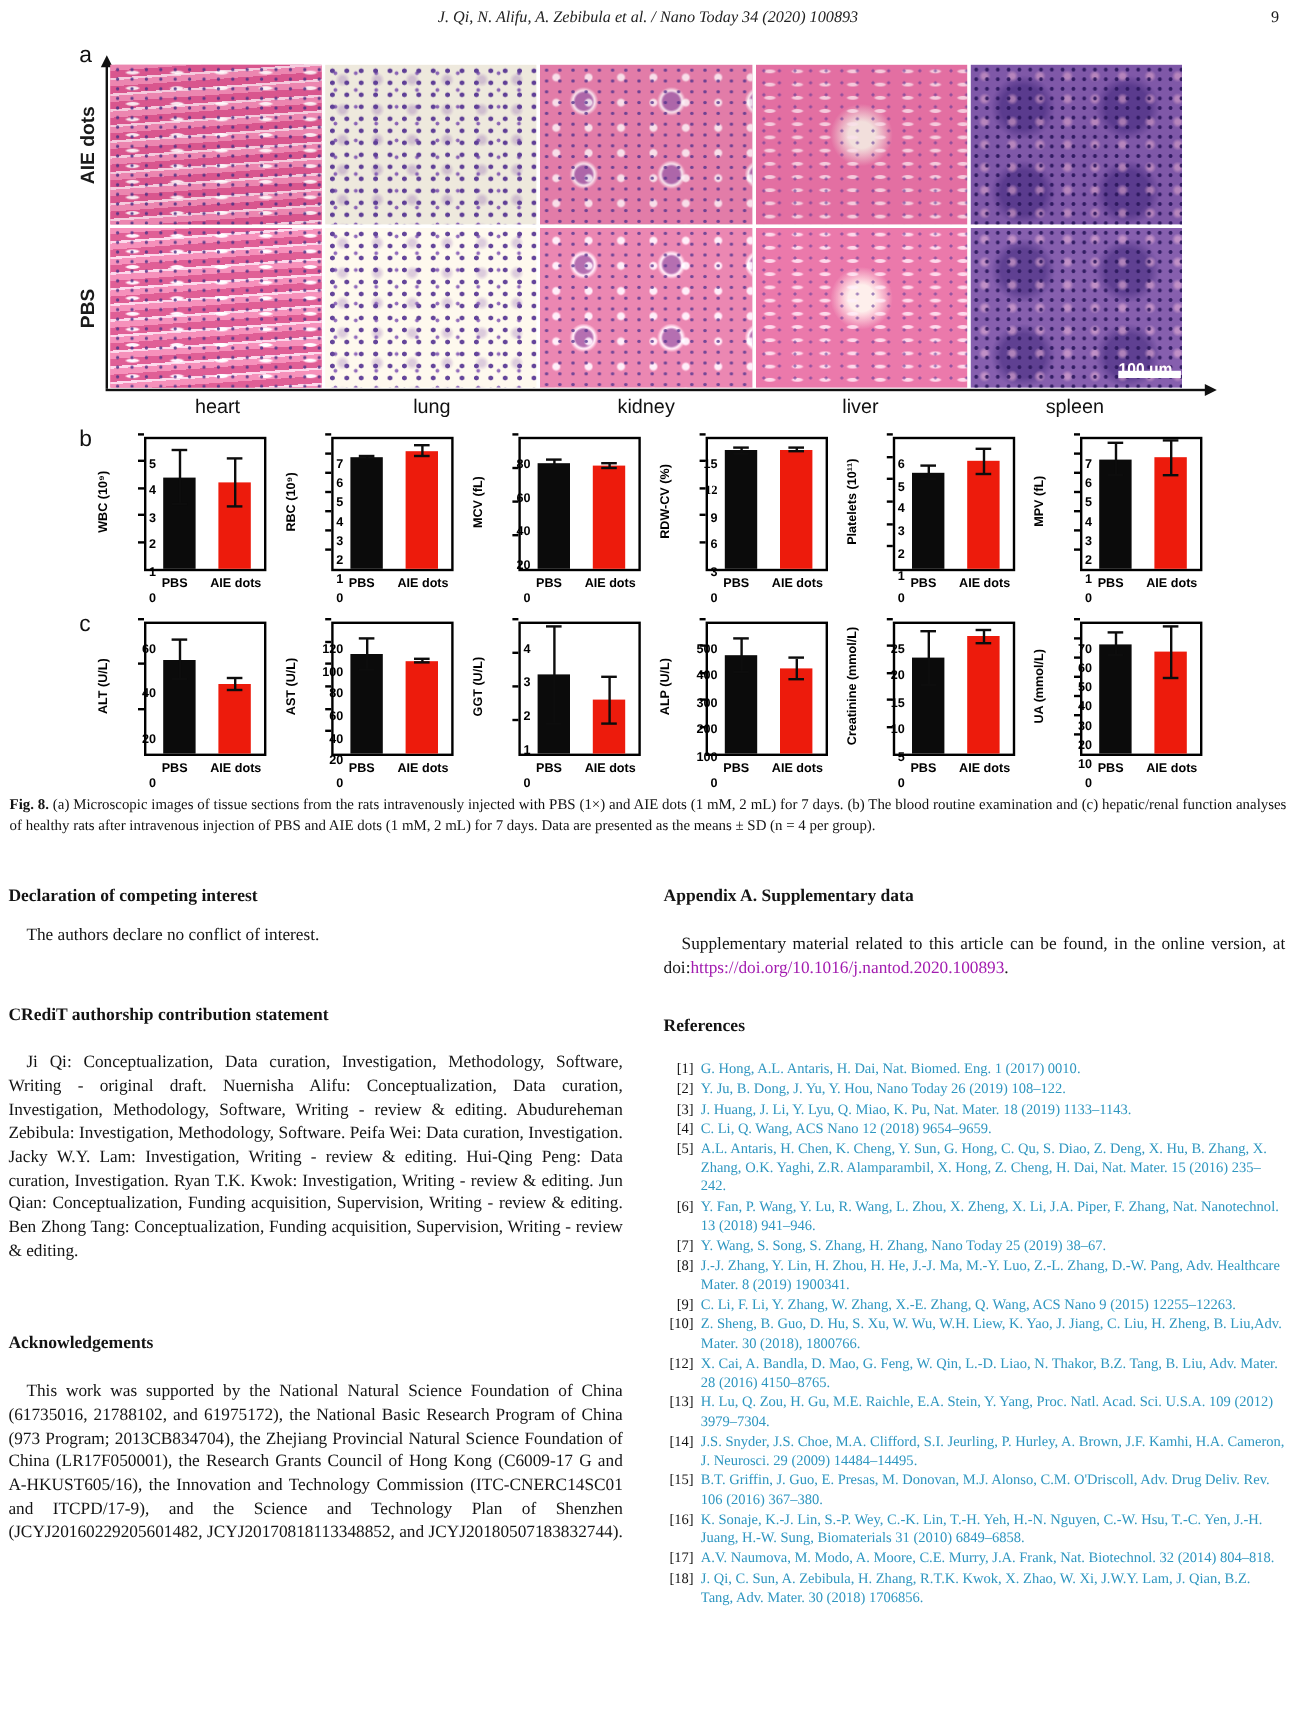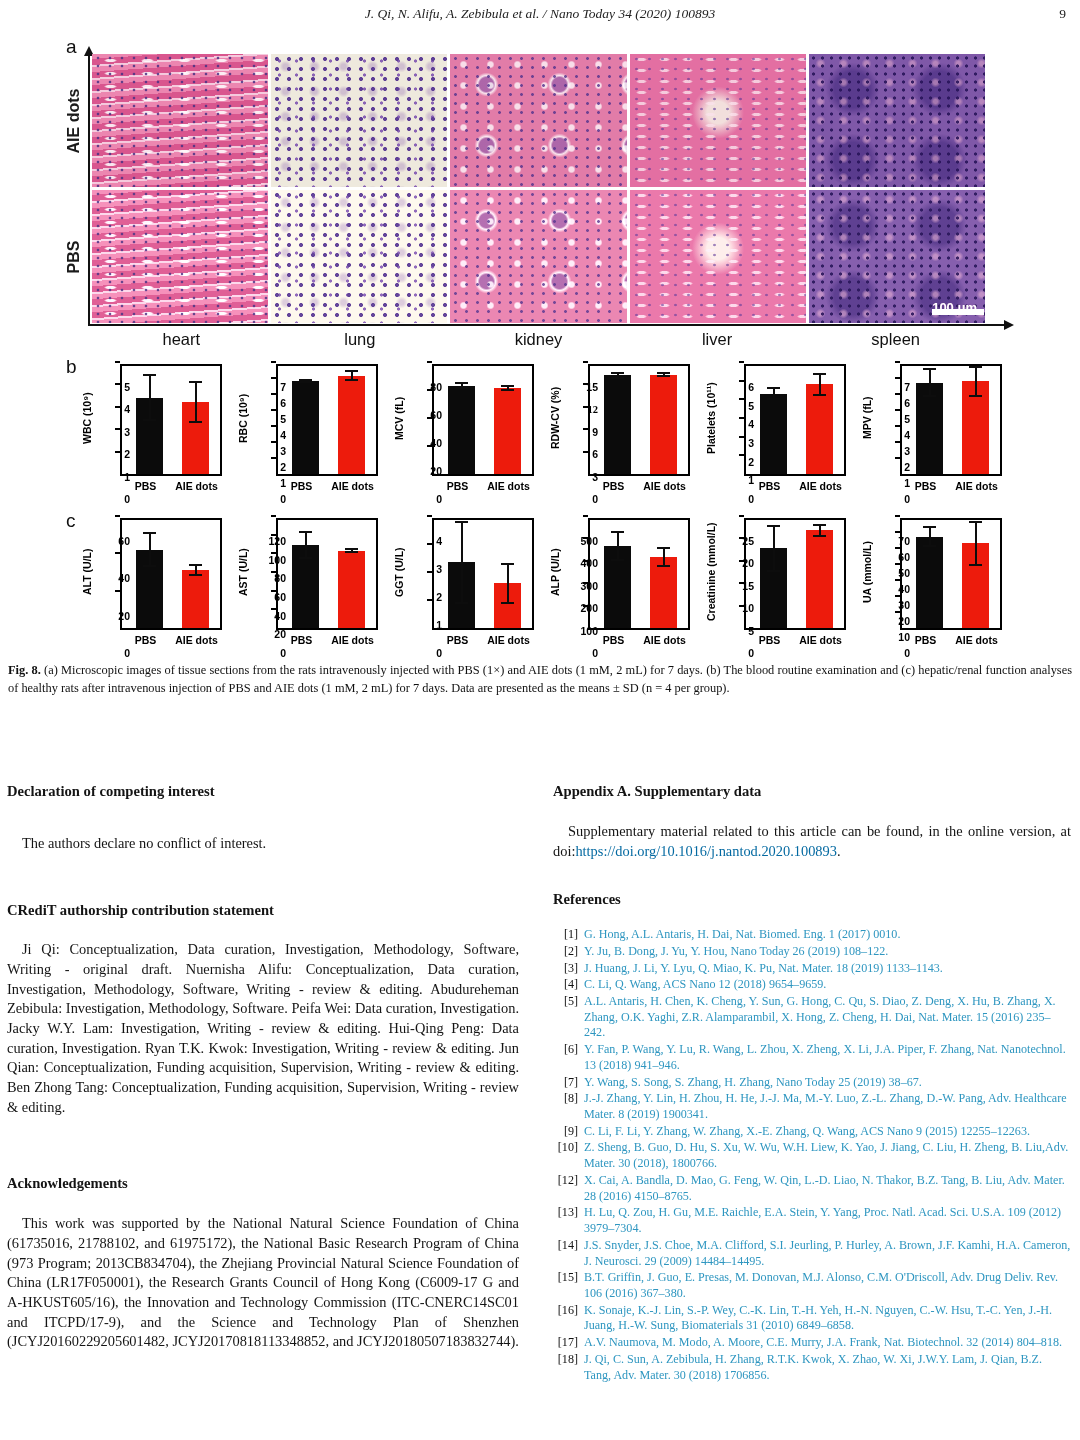--- a/index.html
+++ b/index.html
@@ -93,36 +93,36 @@
   .cap { position:absolute; width:13px; height:2px; background:#0d0d0d; }
   .xlabs { position:absolute; left:42px; top:122px; width:102px; display:flex; }
   .xlabs span { flex:1; text-align:center; font-weight:bold; font-size:10.5px; color:#000; }
 
   
   #caption { position:absolute; left:8px; top:662px; width:1064px;
     font-size:12.4px; line-height:1.42; text-align:justify; color:#111; }
   #caption b { font-weight:bold; }
 
   
-  .col { position:absolute; top:780px; font-size:14.4px; line-height:1.365;
+  .col { position:absolute; top:736px; font-size:14.4px; line-height:1.365;
     text-align:justify; color:#141414; }
   #col-left  { left:7px;  width:512px; }
   #col-right { left:553px; width:518px; }
   .sec-head { font-weight:bold; font-size:14.6px; text-align:left; }
   .para { text-indent:15px; }
   .para b { font-weight:normal; }
   #h-declaration { margin-top:2px; }
-  #p-declaration { margin-top:32px; }
+  #p-declaration { margin-top:12px; }
   #h-credit { margin-top:47px; }
   #p-credit { margin-top:20px; }
   #h-ack { margin-top:57px; }
   #p-ack { margin-top:20px; }
   #h-appendix { margin-top:2px; }
   #p-appendix { margin-top:20px; }
-  a.doi { color:#0369a1; text-decoration:none; word-break:break-all; }
+  a.doi { color:#a21caf; text-decoration:none; word-break:break-all; }
   #h-refs { margin-top:29px; }
   #ref-list { margin-top:17px; list-style:none; font-size:12.1px; line-height:1.3;
     text-align:left; }
   .ref { display:flex; margin-bottom:1px; }
   .ref .num { flex:0 0 31px; text-align:right; padding-right:6px; color:#111;
     white-space:nowrap; }
   .ref .txt { flex:1; color:#2e96c0; }
 </style>
 </head>
 <body>

